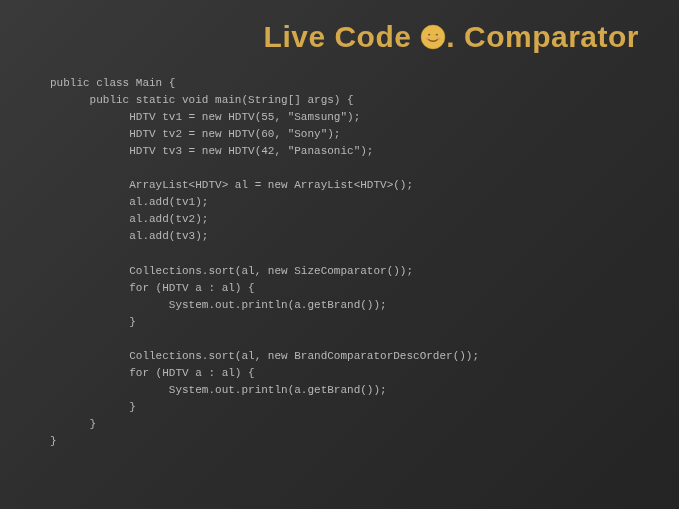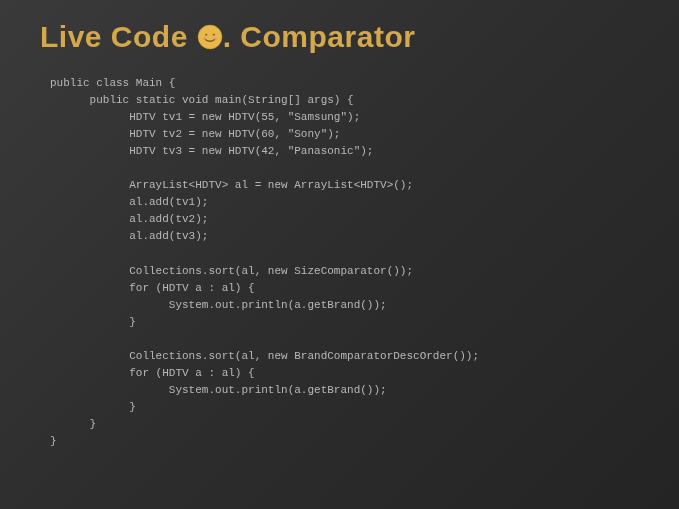--- a/index.html
+++ b/index.html
@@ -13,21 +13,21 @@
   }
   .slide {
     width: 100%;
     height: 100%;
     padding: 20px 40px 20px 40px;
   }
   .title {
     font-size: 30px;
     font-weight: bold;
     color: #d4a84b;
-    text-align: left;
+    text-align: right;
     margin-bottom: 18px;
     letter-spacing: 0.5px;
   }
   .emoji {
     display: inline-block;
     vertical-align: -3px;
   }
   .code-block {
     font-family: Liberation Mono, monospace;
     font-size: 11px;

